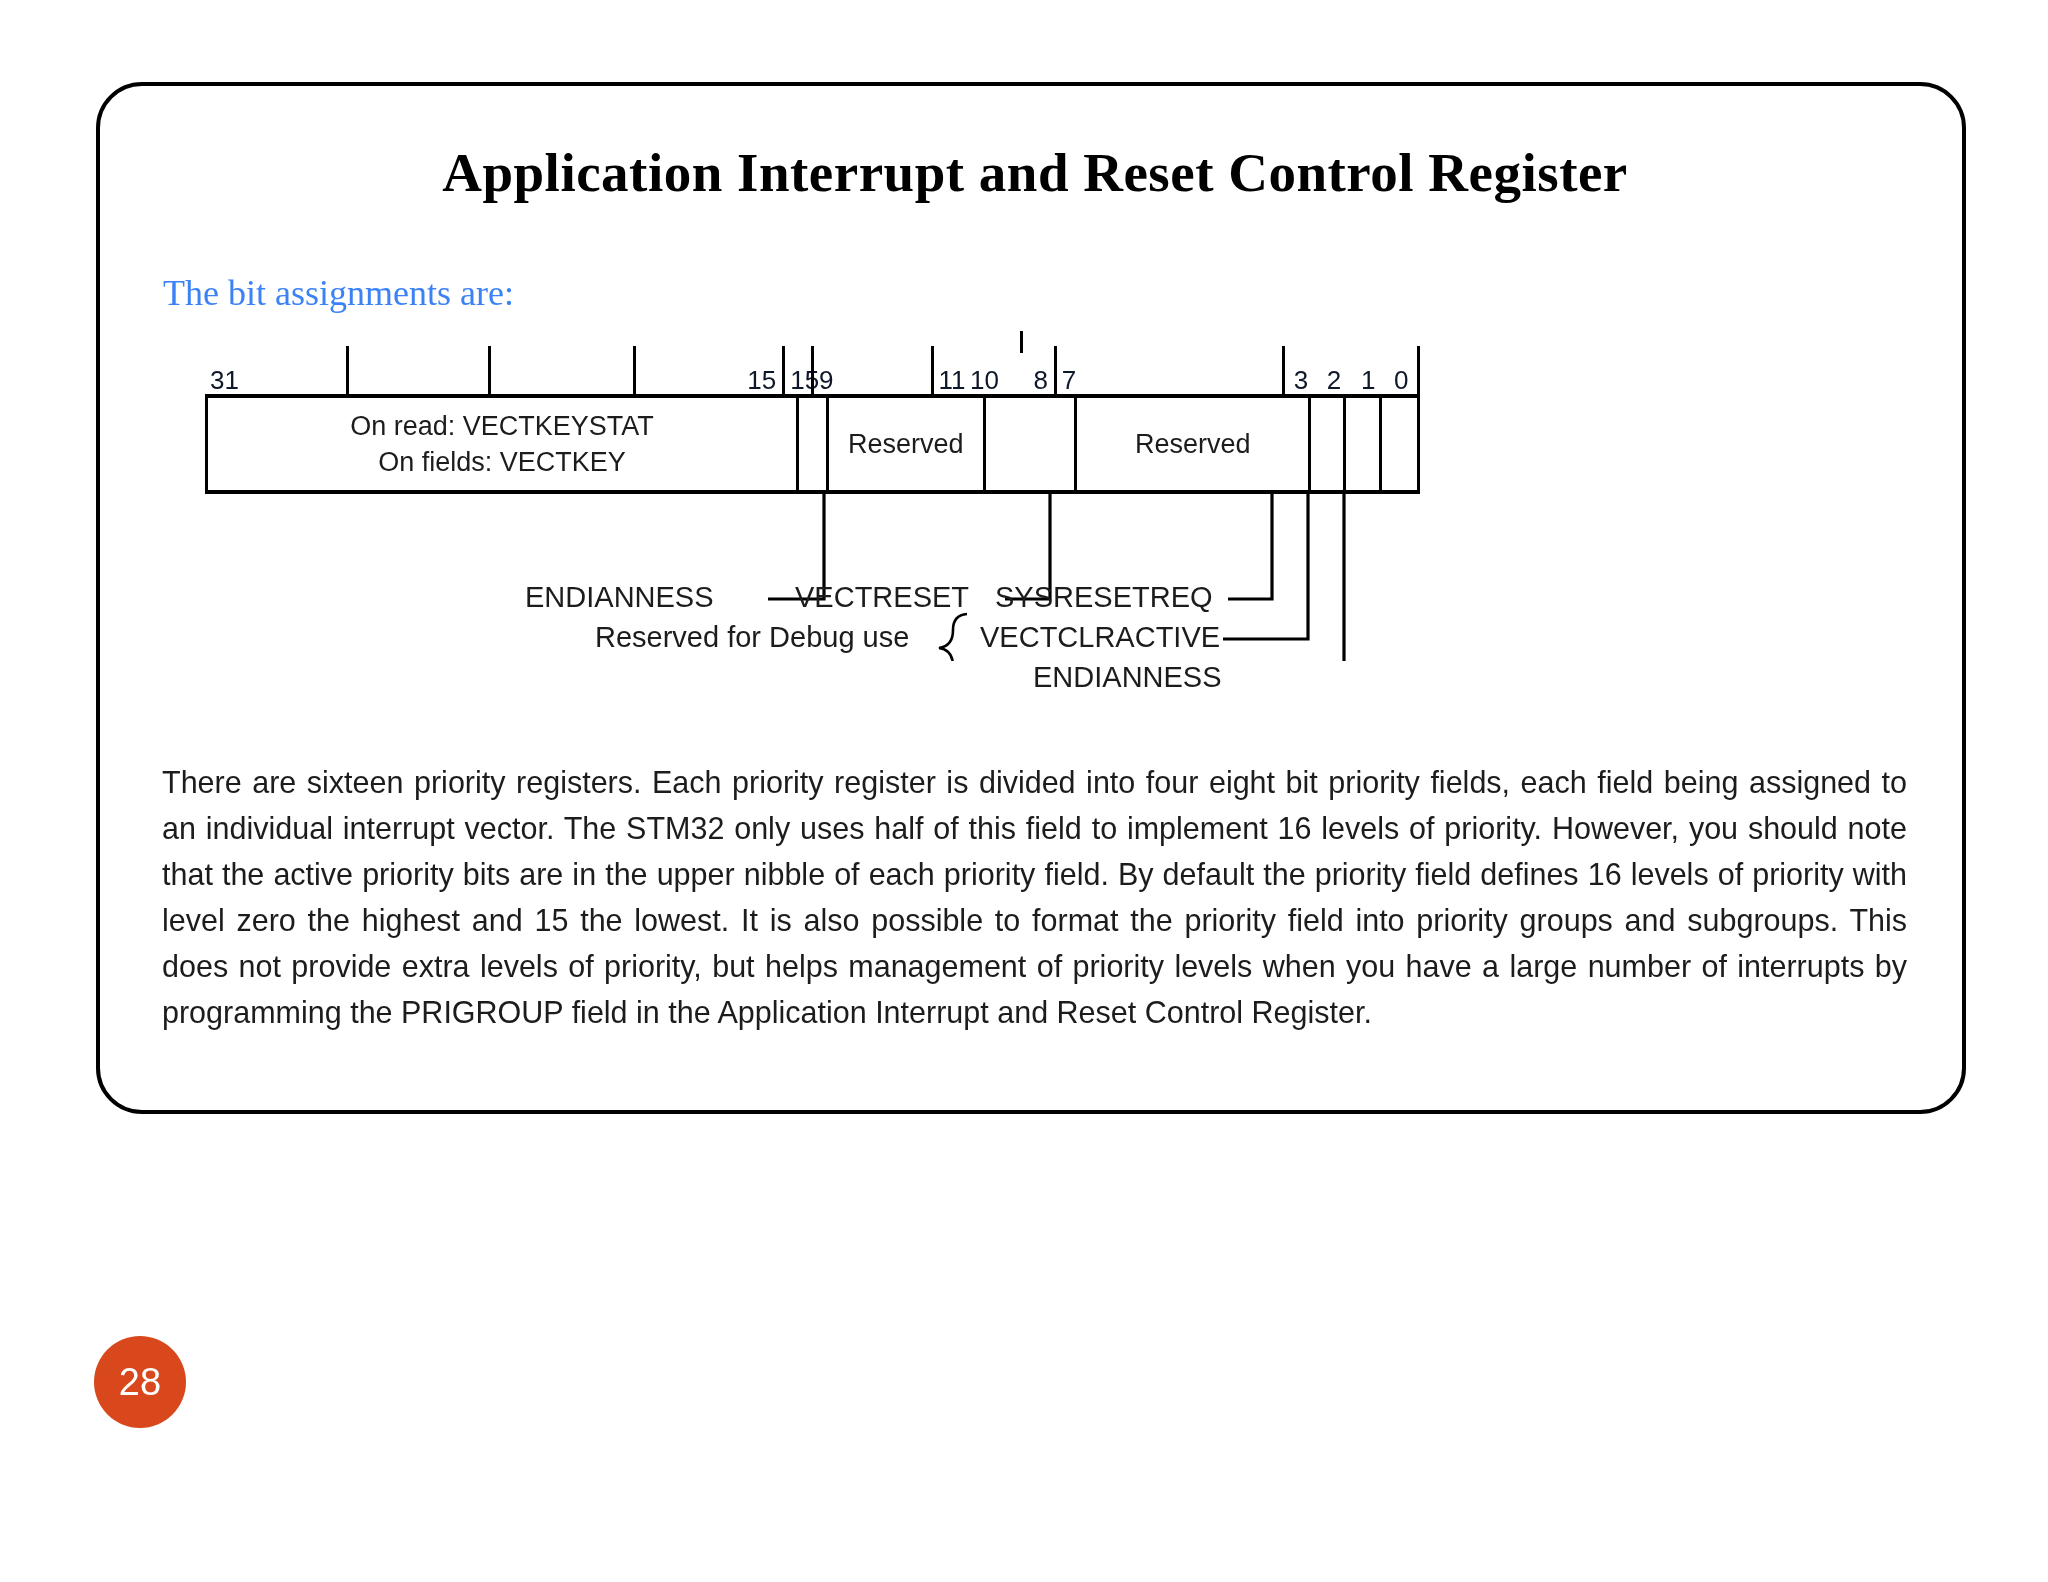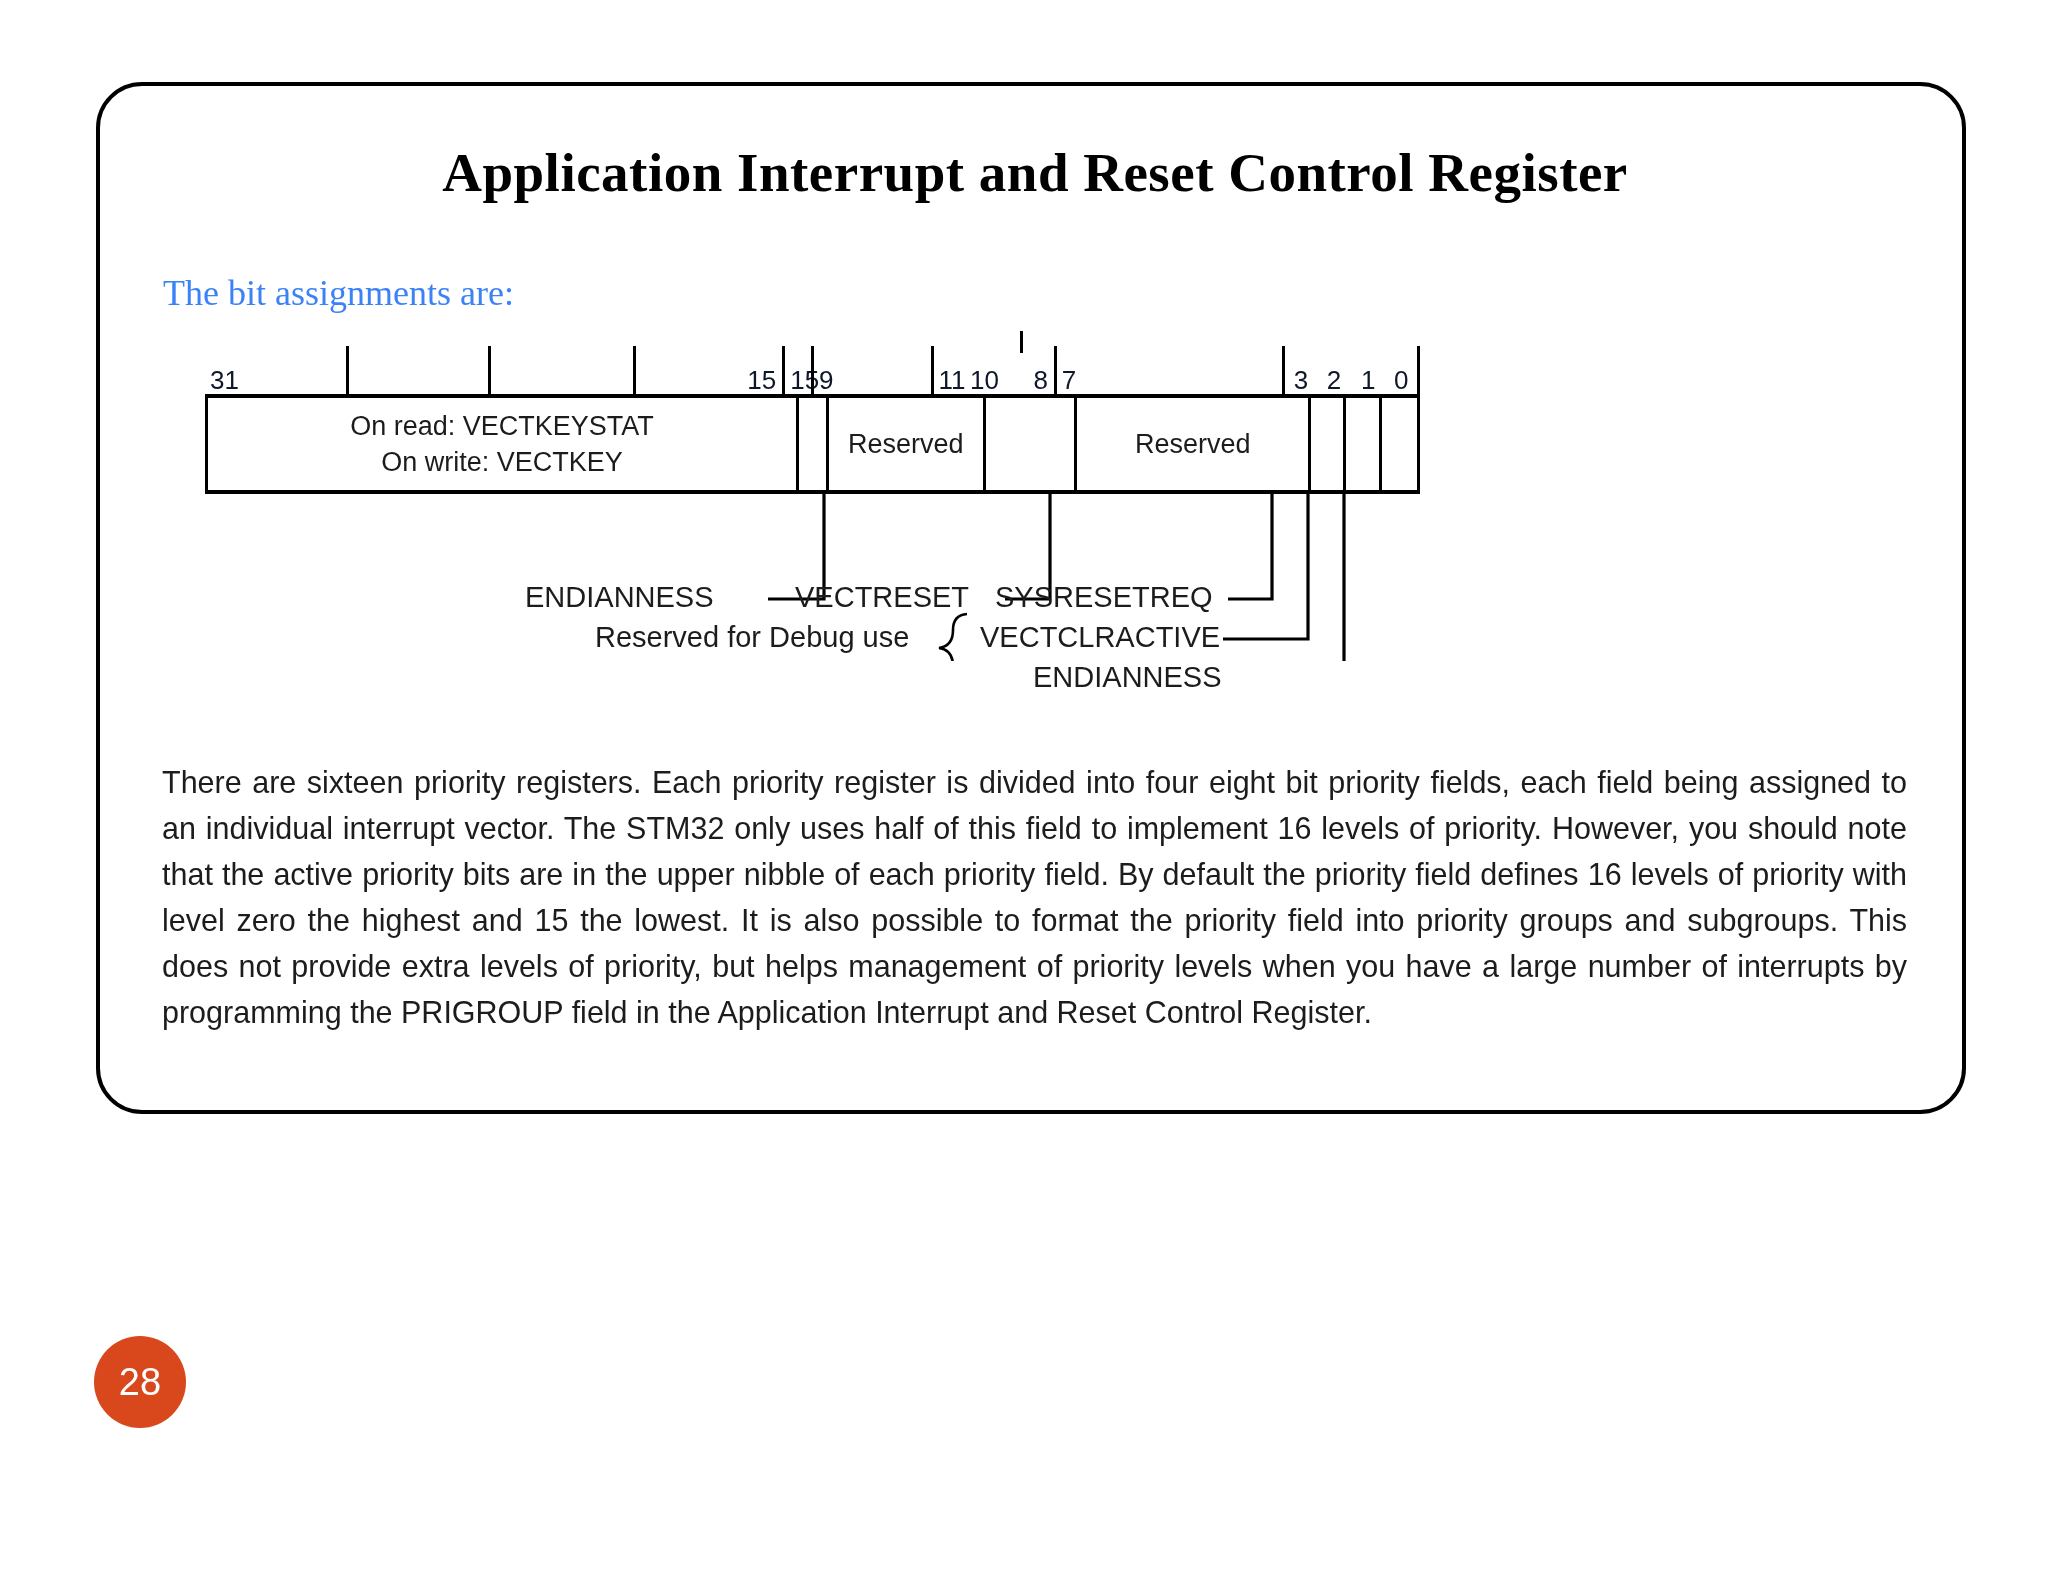--- a/index.html
+++ b/index.html
@@ -236,21 +236,21 @@
       </div>
       <div class="tick-cell no-left" style="width:36px;border-right:3px solid #000">
         <span class="tick-lbl m">0</span>
       </div>
     </div>
 
     <div class="field-row">
       <div class="field-cell" style="width:604px">
         <div>
           <div>On read: VECTKEYSTAT</div>
-          <div>On write: VECTKEY</div>
+          <div>On fields: VECTKEY</div>
         </div>
       </div>
       <div class="field-cell" style="width:30px"></div>
       <div class="field-cell" style="width:161px">Reserved</div>
       <div class="field-cell" style="width:93px"></div>
       <div class="field-cell" style="width:239px">Reserved</div>
       <div class="field-cell" style="width:36px"></div>
       <div class="field-cell" style="width:36px"></div>
       <div class="field-cell" style="width:36px"></div>
     </div>

